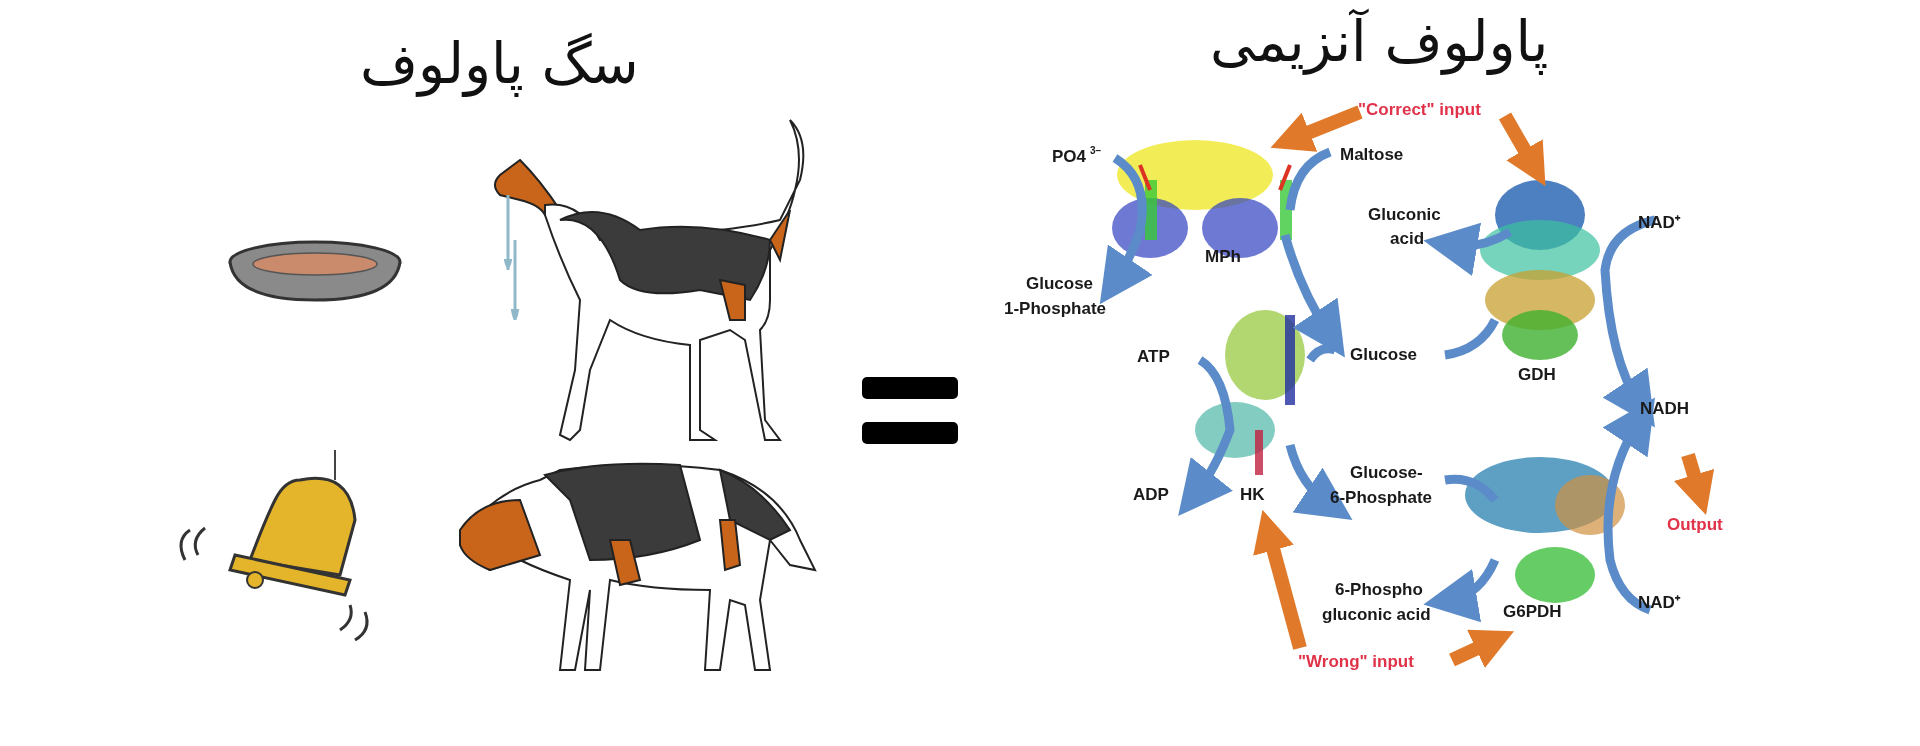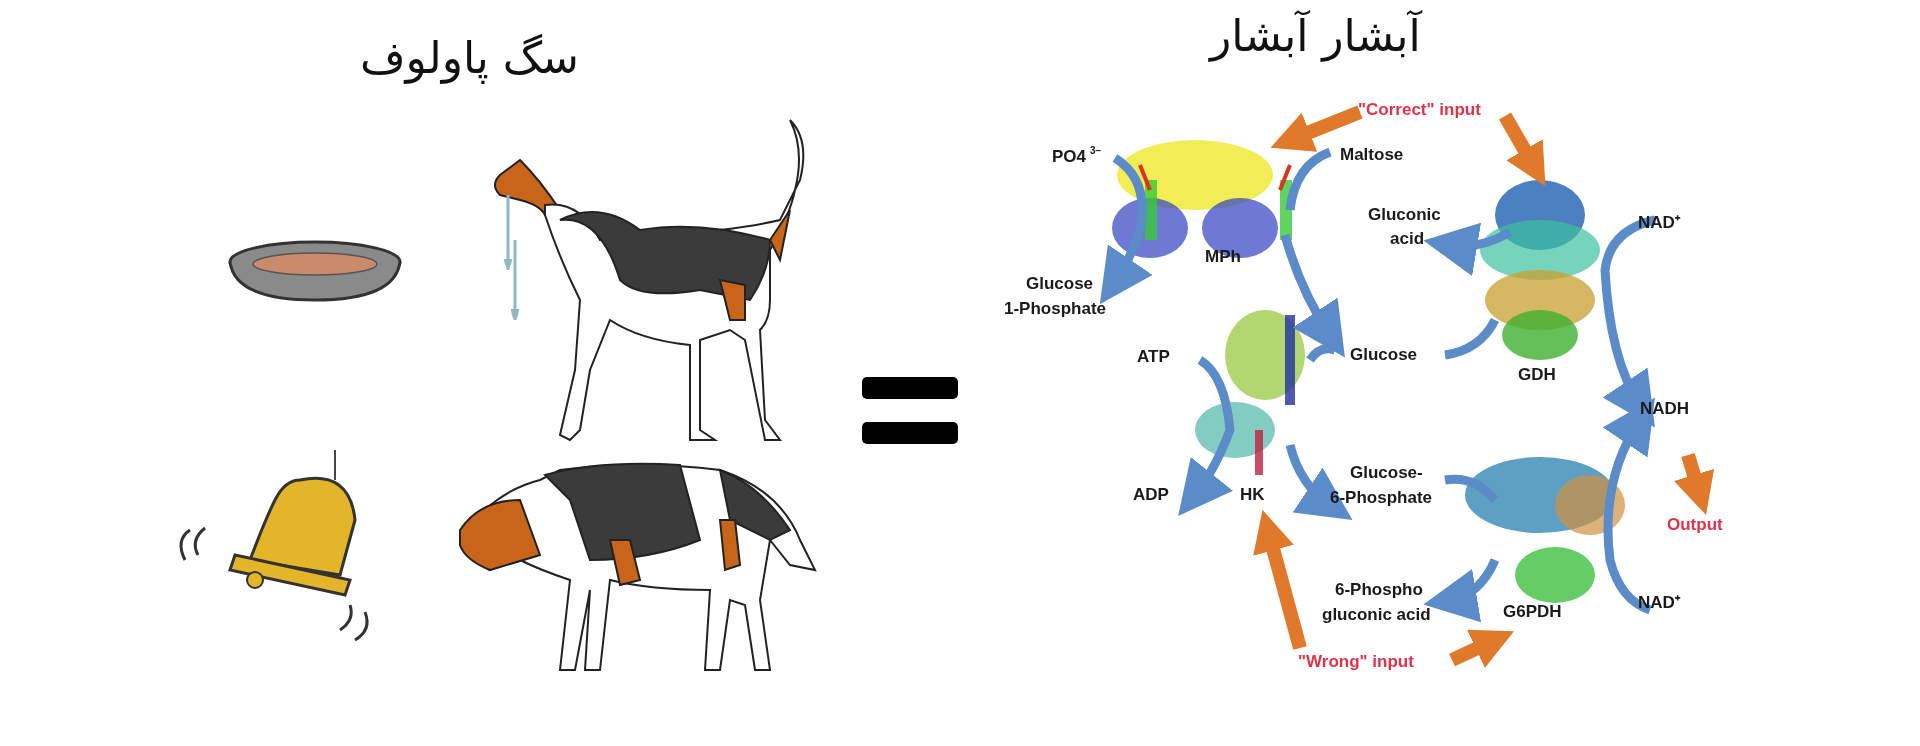--- a/index.html
+++ b/index.html
@@ -1,28 +1,28 @@
 <!DOCTYPE html>
 <html><head>
 <meta charset="utf-8">
 <style>
   html, body { margin:0; padding:0; background:#ffffff; }
   body { width:1920px; height:746px; position:relative; overflow:hidden;
          font-family:"DejaVu Sans", sans-serif; }
-  .title { position:absolute; font-family:"DejaVu Sans", sans-serif; font-size:44px;
+  .title { position:absolute; font-family:"DejaVu Sans", sans-serif; font-size:56px;
            color:#111; direction:rtl; white-space:nowrap; line-height:1; }
   svg { position:absolute; left:0; top:0; }
   .lbl { font-family:"Liberation Sans", sans-serif; font-weight:bold; font-size:17px; fill:#1a1a1a; }
   .red { fill:#e0334a; font-weight:bold; font-family:"Liberation Sans", sans-serif; font-size:17px; }
 </style>
 </head>
 <body>
 
 <div class="title" style="left:360px; top:36px;">سگ پاولوف</div>
-<div class="title" style="left:1210px; top:14px;">آبشار آبشار</div>
+<div class="title" style="left:1210px; top:14px;">پاولوف آنزیمی</div>
 
 <svg width="1920" height="746" viewBox="0 0 1920 746">
   <defs>
     <marker id="bluehead" markerWidth="6" markerHeight="6" refX="3" refY="3" orient="auto">
       <path d="M0,0 L6,3 L0,6 Z" fill="#5b8cc9"></path>
     </marker>
     <marker id="orghead" markerWidth="3" markerHeight="3" refX="1.5" refY="1.5" orient="auto">
       <path d="M0,0 L3,1.5 L0,3 Z" fill="#e07a2a"></path>
     </marker>
   </defs>

